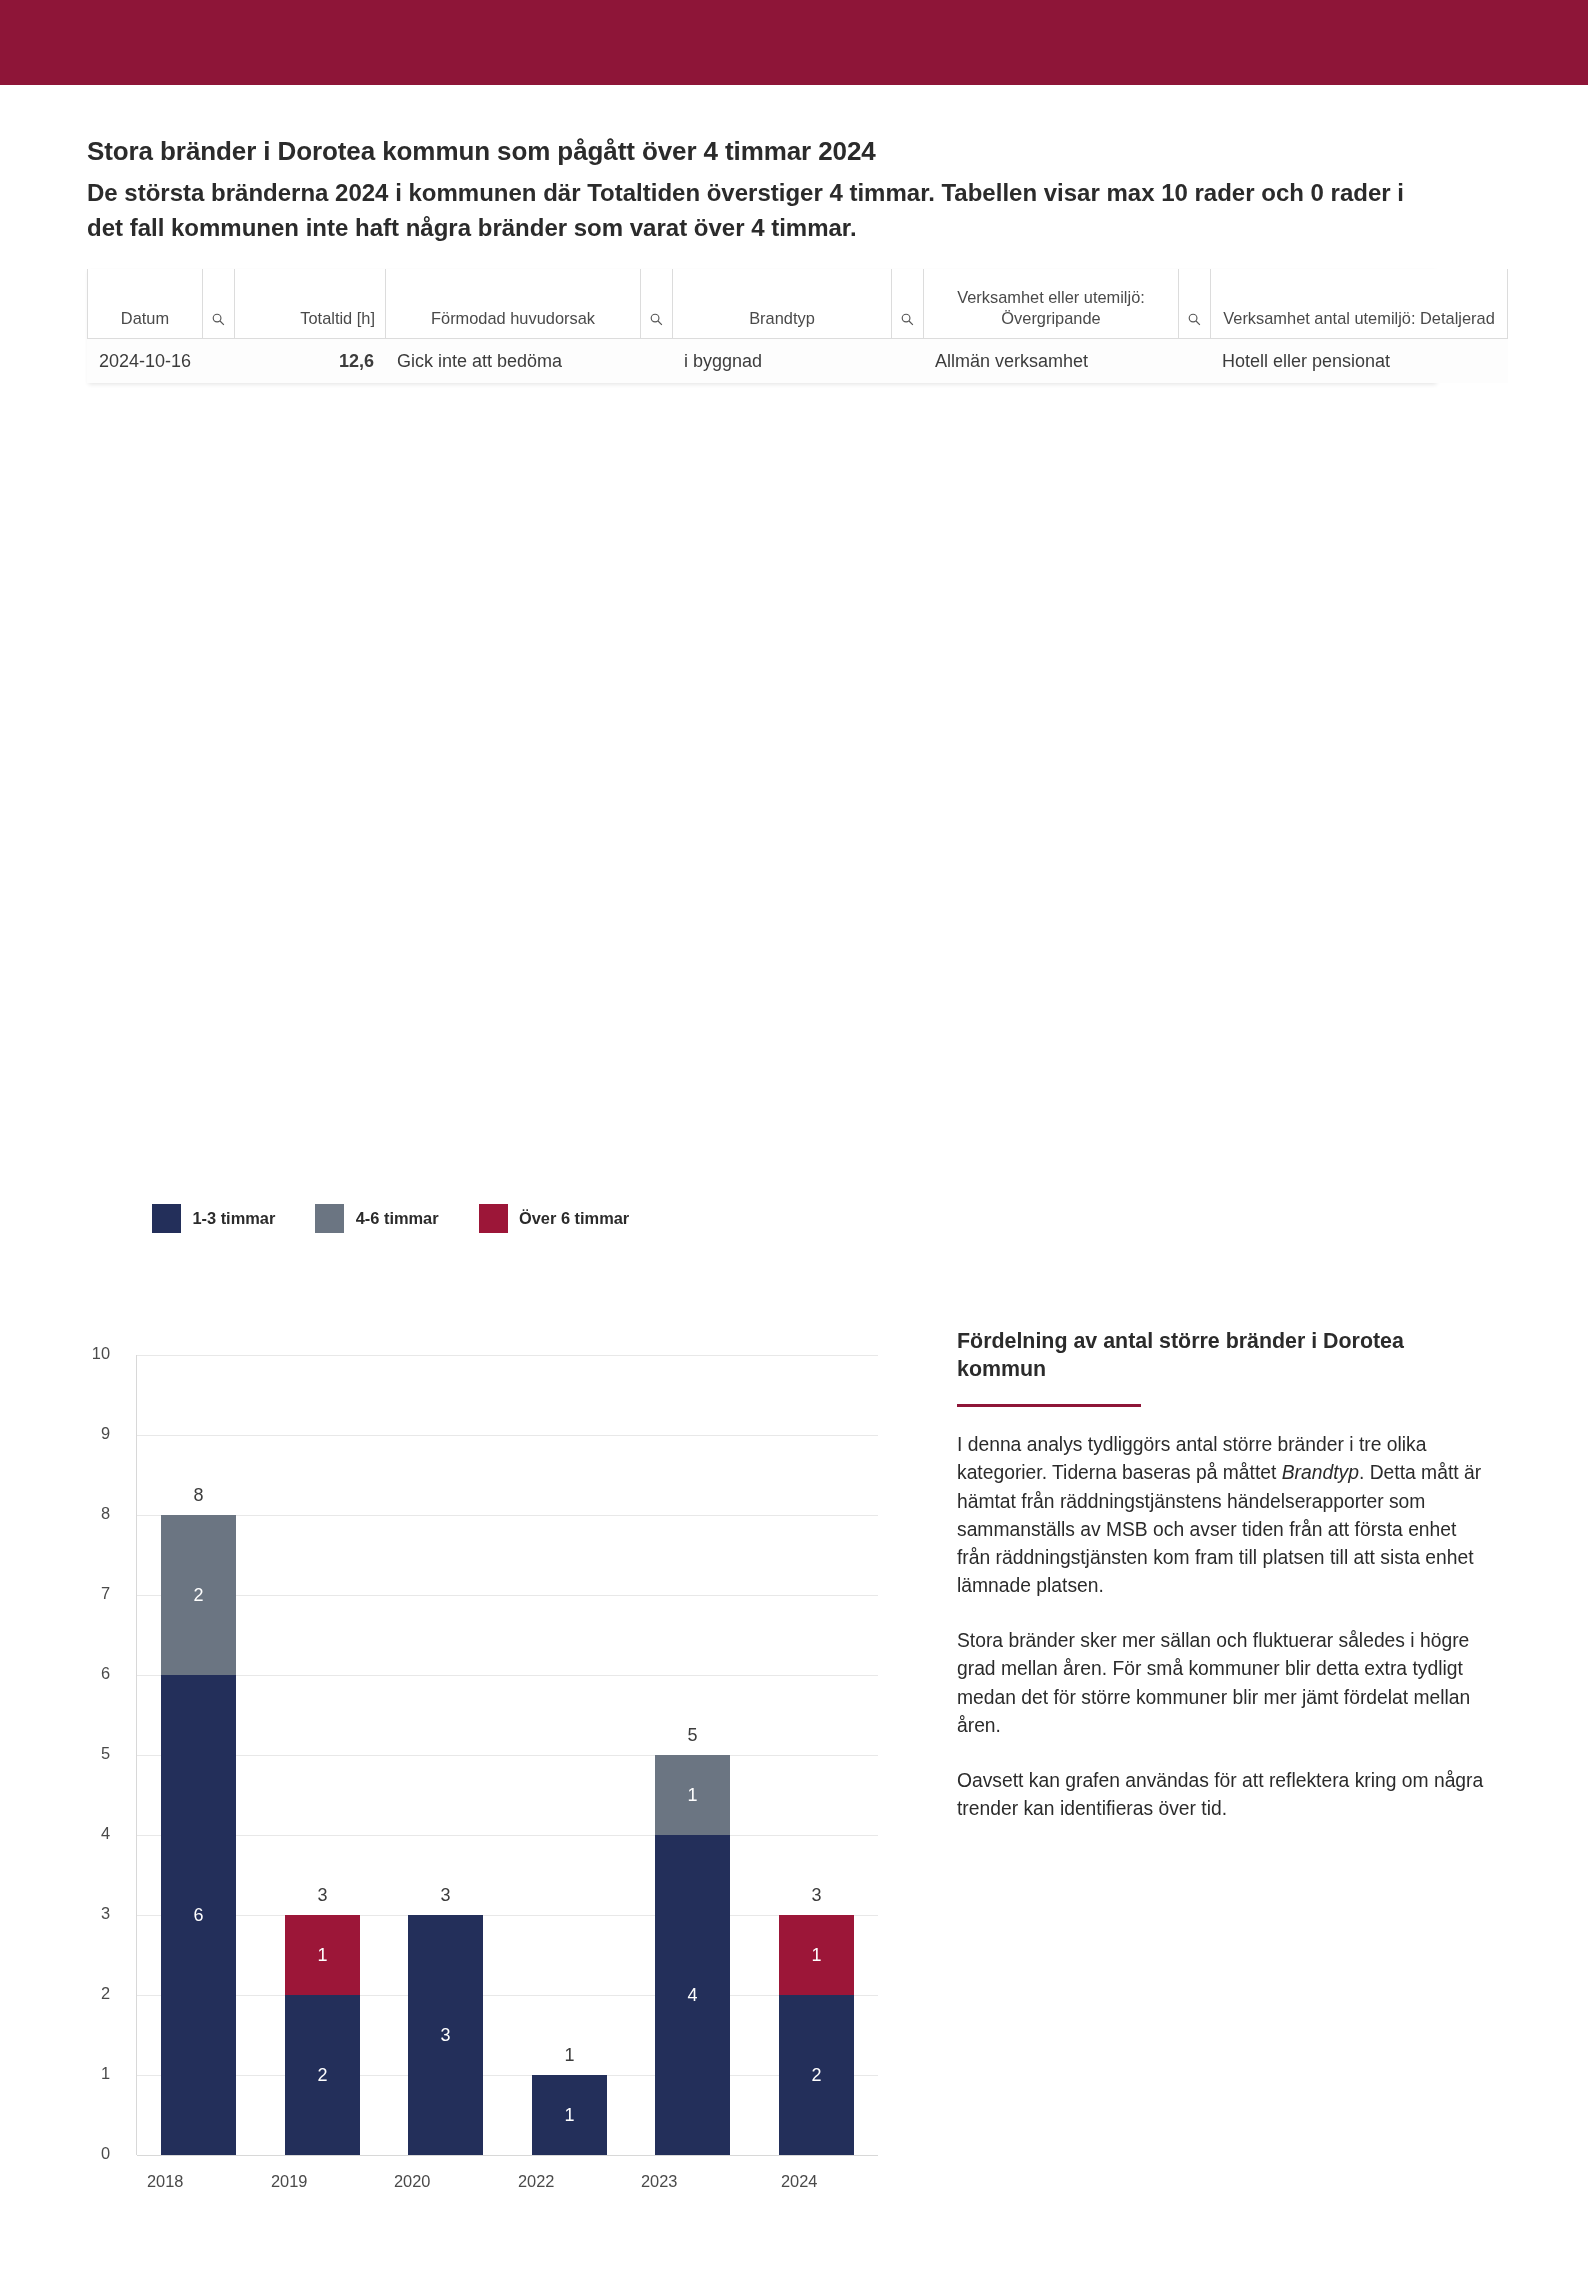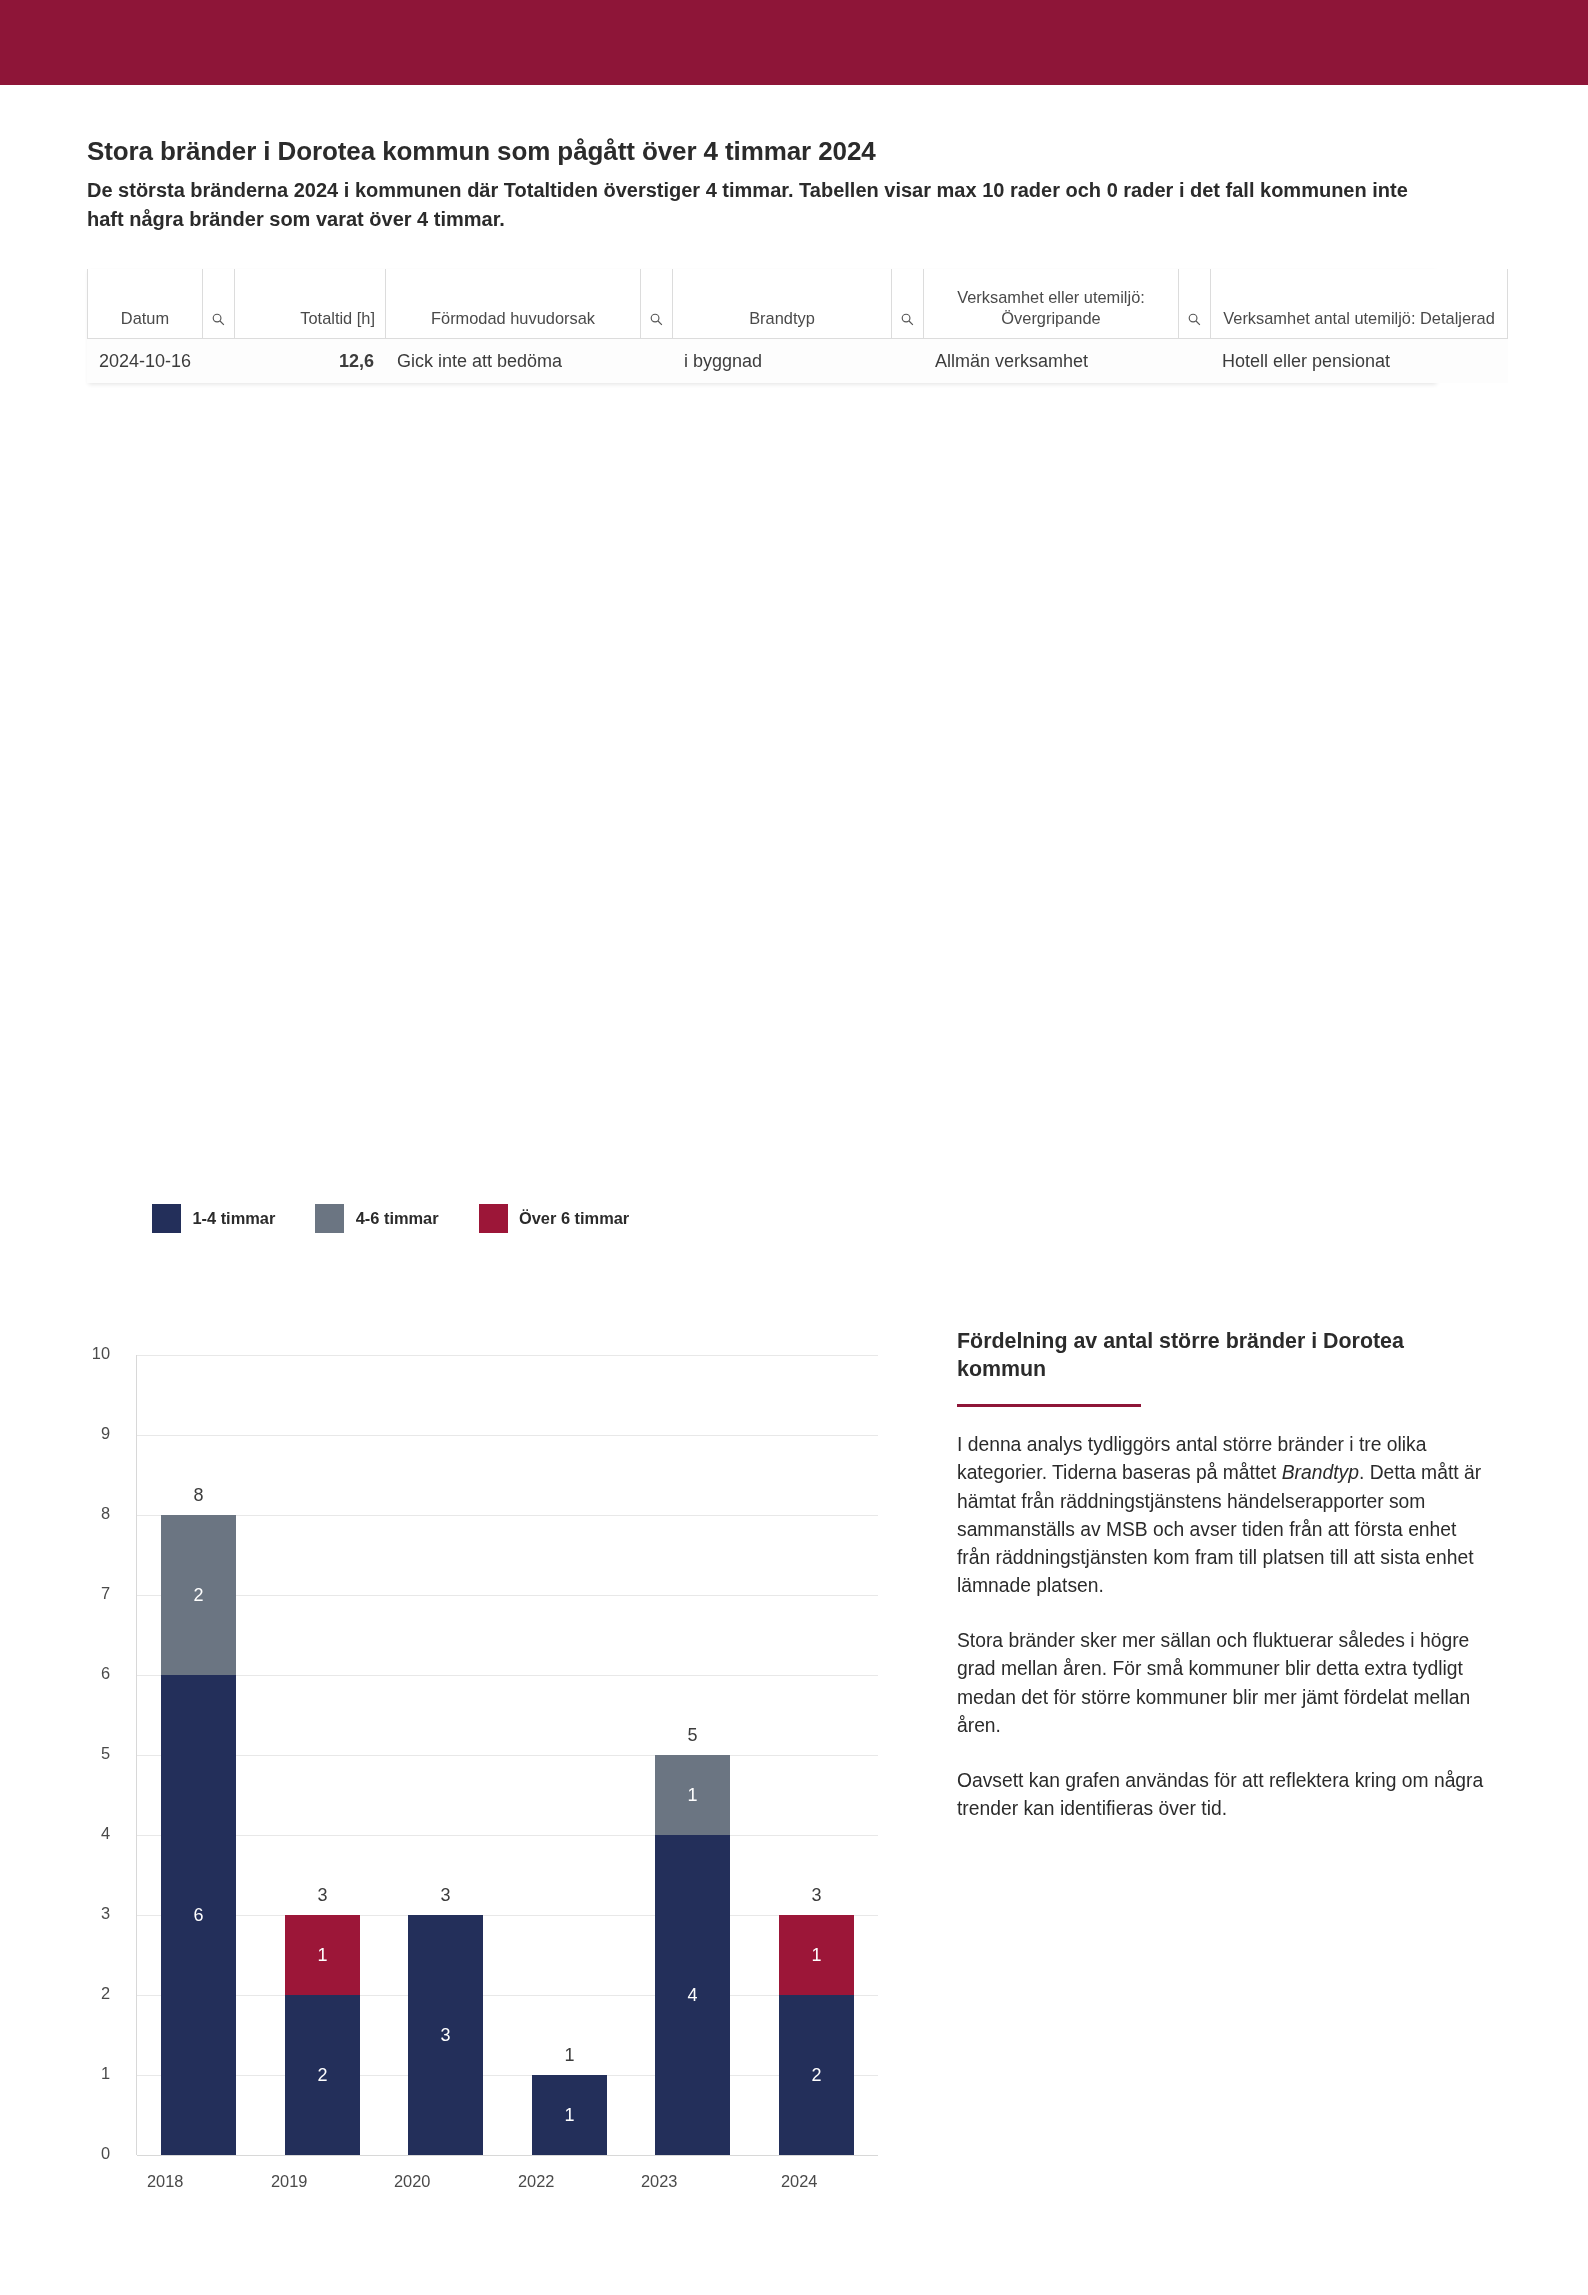--- a/index.html
+++ b/index.html
@@ -27,21 +27,21 @@
 
   
   #report-title {
     position:absolute; left:87px; top:51px;
     font-size:26px; font-weight:bold; color:#2b2b2b;
     letter-spacing:-0.1px; white-space:nowrap;
   }
   #report-subtitle {
     position:absolute; left:87px; top:91px;
     width:1357px;
-    font-size:20px; font-weight:bold; color:#2b2b2b;
+    font-size:24px; font-weight:bold; color:#2b2b2b;
     line-height:1.45;
   }
 
   
   #data-table-wrap {
     position:absolute; left:87px; top:184px;
     width:1349px;
     box-shadow:1.4px 2.1px 4.3px rgba(0,0,0,0.10);
     background:#ffffff;
   }
@@ -260,21 +260,21 @@
           <td class="empty-cell"></td>
           <td>Hotell eller pensionat</td>
         </tr>
       </tbody>
     </table>
   </div>
 
   <div id="chart-legend">
       <div class="legend-item">
         <span class="legend-swatch" style="background: rgb(35, 47, 90);"></span>
-        <span class="legend-text">1-4 timmar</span>
+        <span class="legend-text">1-3 timmar</span>
       </div>
       <div class="legend-item">
         <span class="legend-swatch" style="background: rgb(107, 117, 130);"></span>
         <span class="legend-text">4-6 timmar</span>
       </div>
       <div class="legend-item">
         <span class="legend-swatch" style="background: rgb(156, 22, 56);"></span>
         <span class="legend-text">Över 6 timmar</span>
       </div>
     </div>

